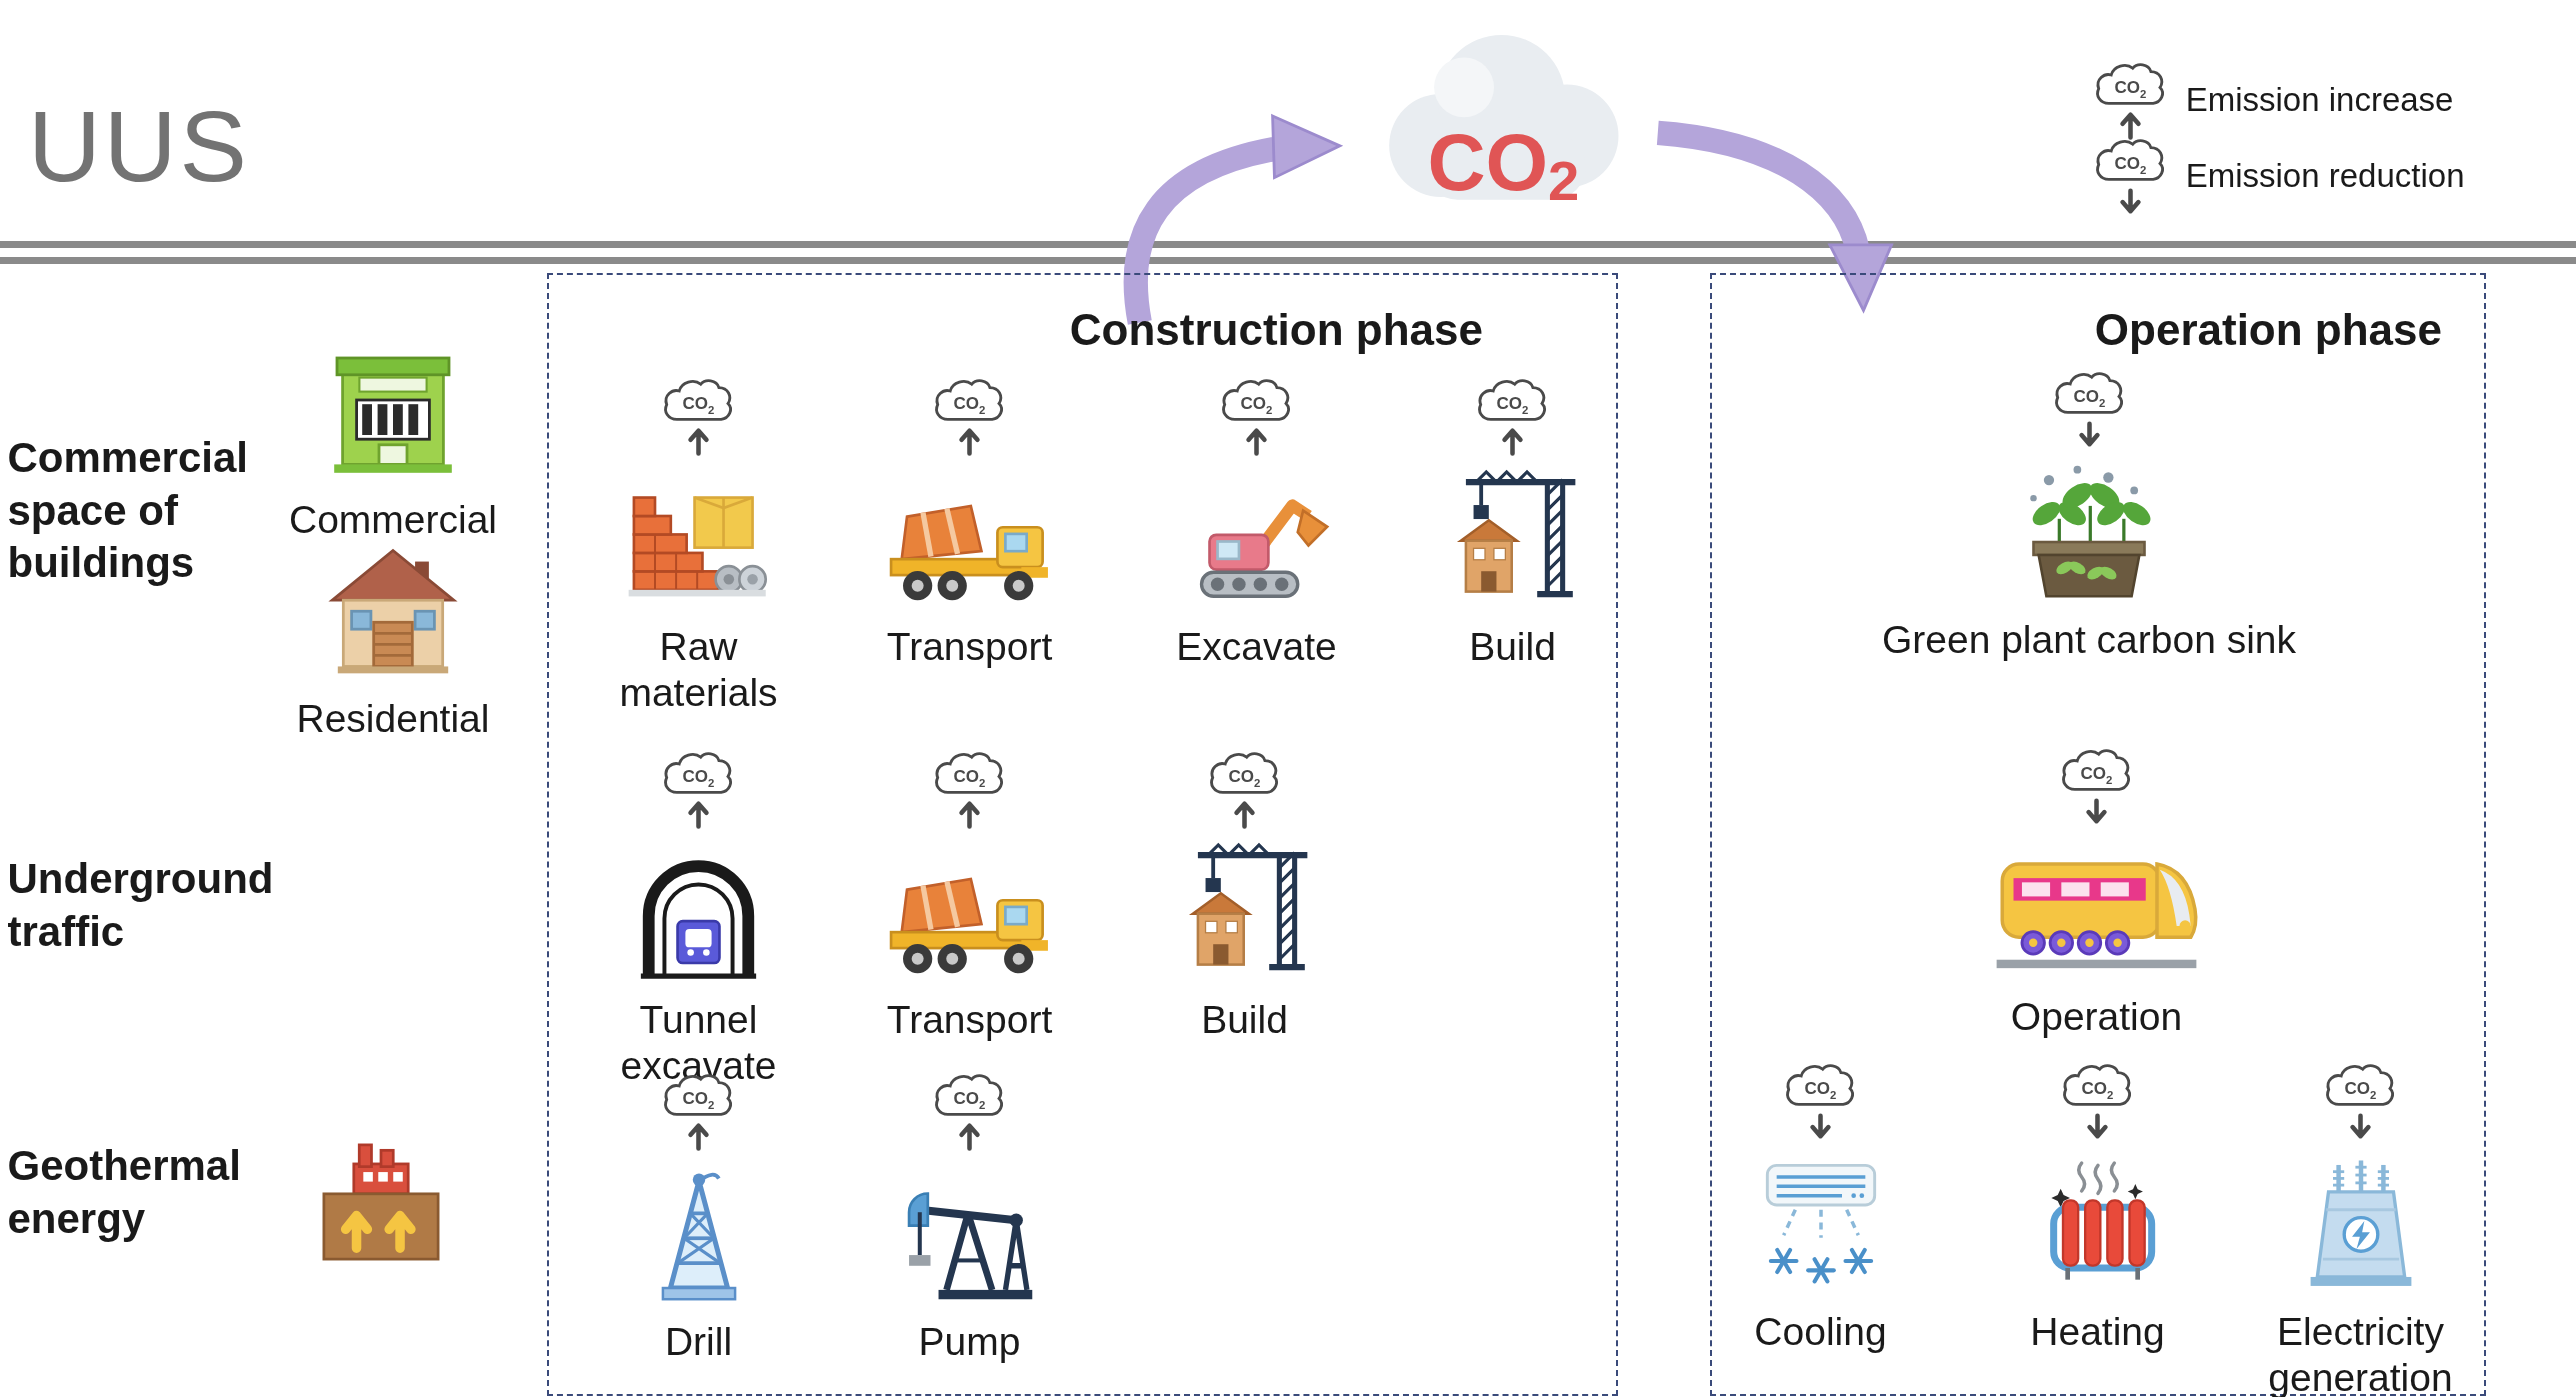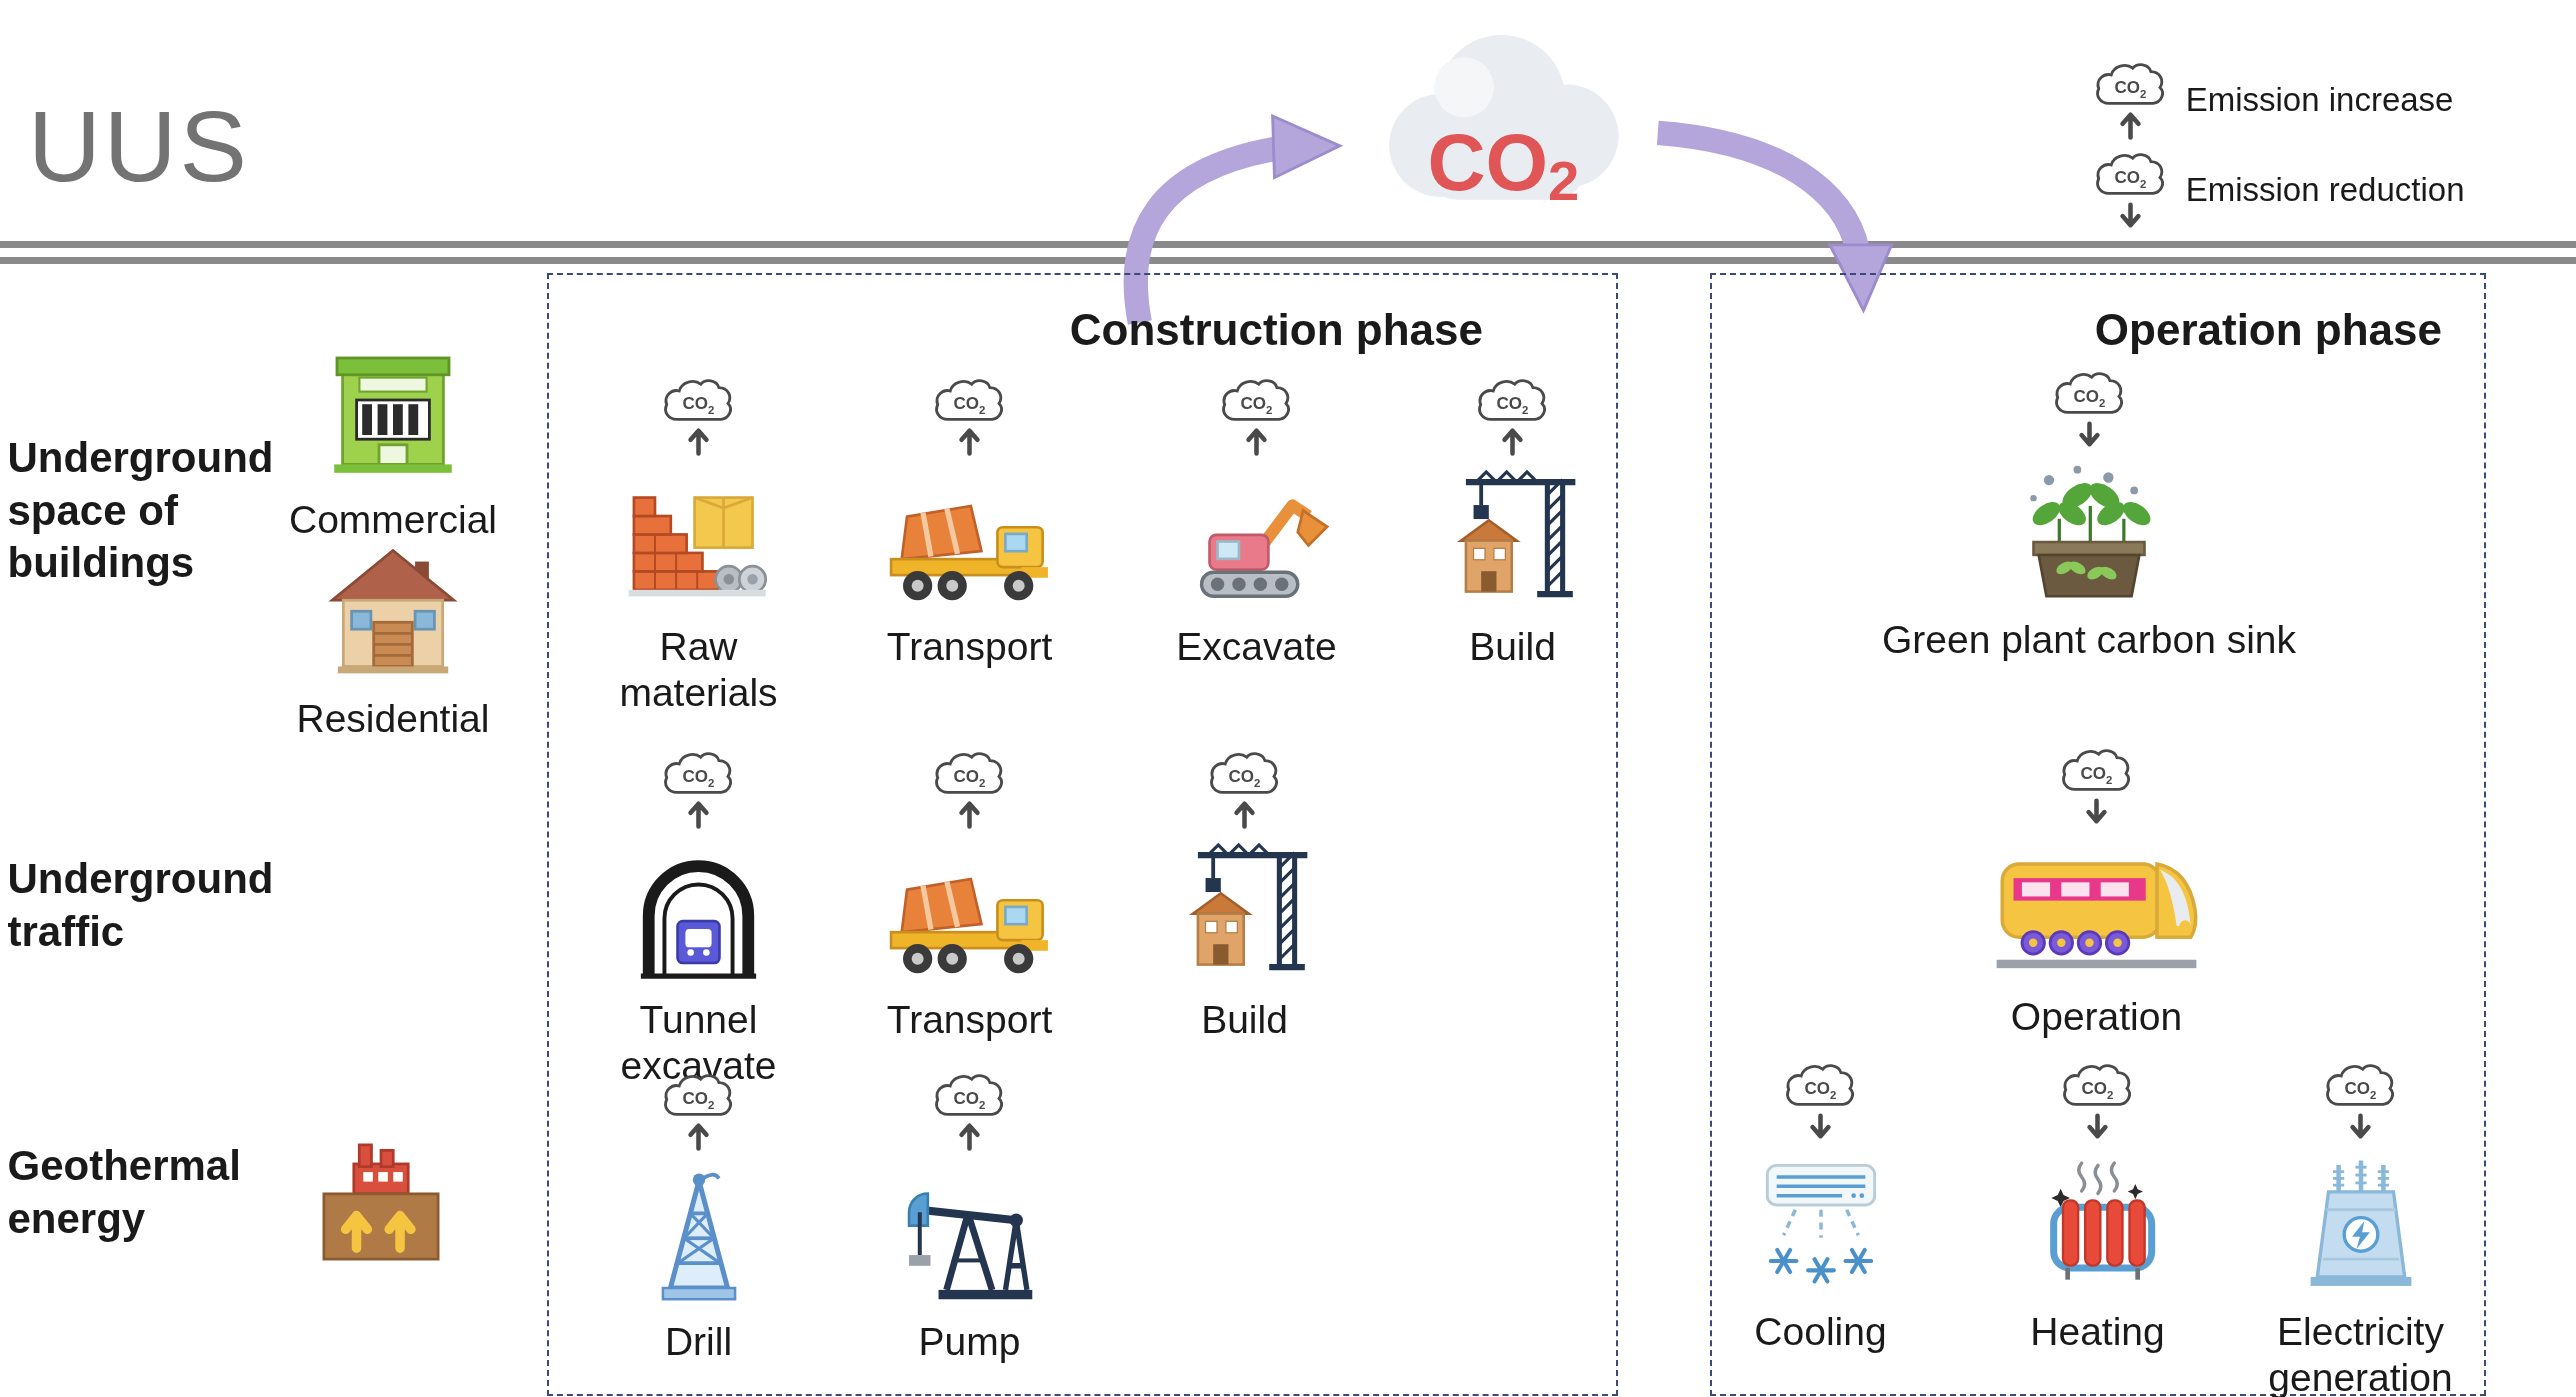--- a/index.html
+++ b/index.html
@@ -94,33 +94,33 @@
     <circle cx="110" cy="88" r="32" fill="#f4f6f8"></circle>
     <text x="152" y="198" text-anchor="middle" font-size="86" font-weight="bold" fill="#e05555" font-family="Liberation Sans, sans-serif"><tspan>CO</tspan><tspan font-size="60" dy="10">2</tspan></text>
   </svg>
 
   <div class="legend-row" style="left:2094px;top:58px;">
     <svg width="73" height="84" viewBox="0 0 78 90">
         <use href="#cloud-up"></use>
       </svg>
     <span class="txt">Emission increase</span>
   </div>
-  <div class="legend-row" style="left:2094px;top:148px;">
+  <div class="legend-row" style="left:2094px;top:134px;">
     <svg width="73" height="84" viewBox="0 0 78 90">
         <use href="#cloud-down"></use>
       </svg>
     <span class="txt">Emission reduction</span>
   </div>
 
   <div class="dash-box" style="left:547px;top:273px;width:1067px;height:1119px;"></div>
   <div class="dash-box" style="left:1710px;top:273px;width:772px;height:1119px;"></div>
   <div class="phase-title" style="left:828px;">Construction phase</div>
   <div class="phase-title" style="left:1787px;">Operation phase</div>
 
-  <div class="cat-label" style="top:432px;">Underground space of buildings</div>
+  <div class="cat-label" style="top:432px;">Commercial space of buildings</div>
   <div class="cat-label" style="top:853px;">Underground traffic</div>
   <div class="cat-label" style="top:1140px;">Geothermal energy</div>
 
   <div class="cell" style="left:234px;top:339px;width:318px;">
     <div class="icon-box" style="margin-top:0;">
       <svg width="140" height="140" viewBox="0 0 100 100">
         <rect x="14" y="20" width="72" height="66" fill="#9ed24d" stroke="#6fa32e" stroke-width="2"></rect>
         <rect x="10" y="10" width="80" height="12" fill="#7bbf3a" stroke="#5f9427" stroke-width="2"></rect>
         <rect x="26" y="24" width="48" height="10" fill="#eef7e0" stroke="#6fa32e" stroke-width="1.5"></rect>
         <rect x="24" y="40" width="52" height="28" fill="#ffffff" stroke="#2b2b2b" stroke-width="2"></rect>

